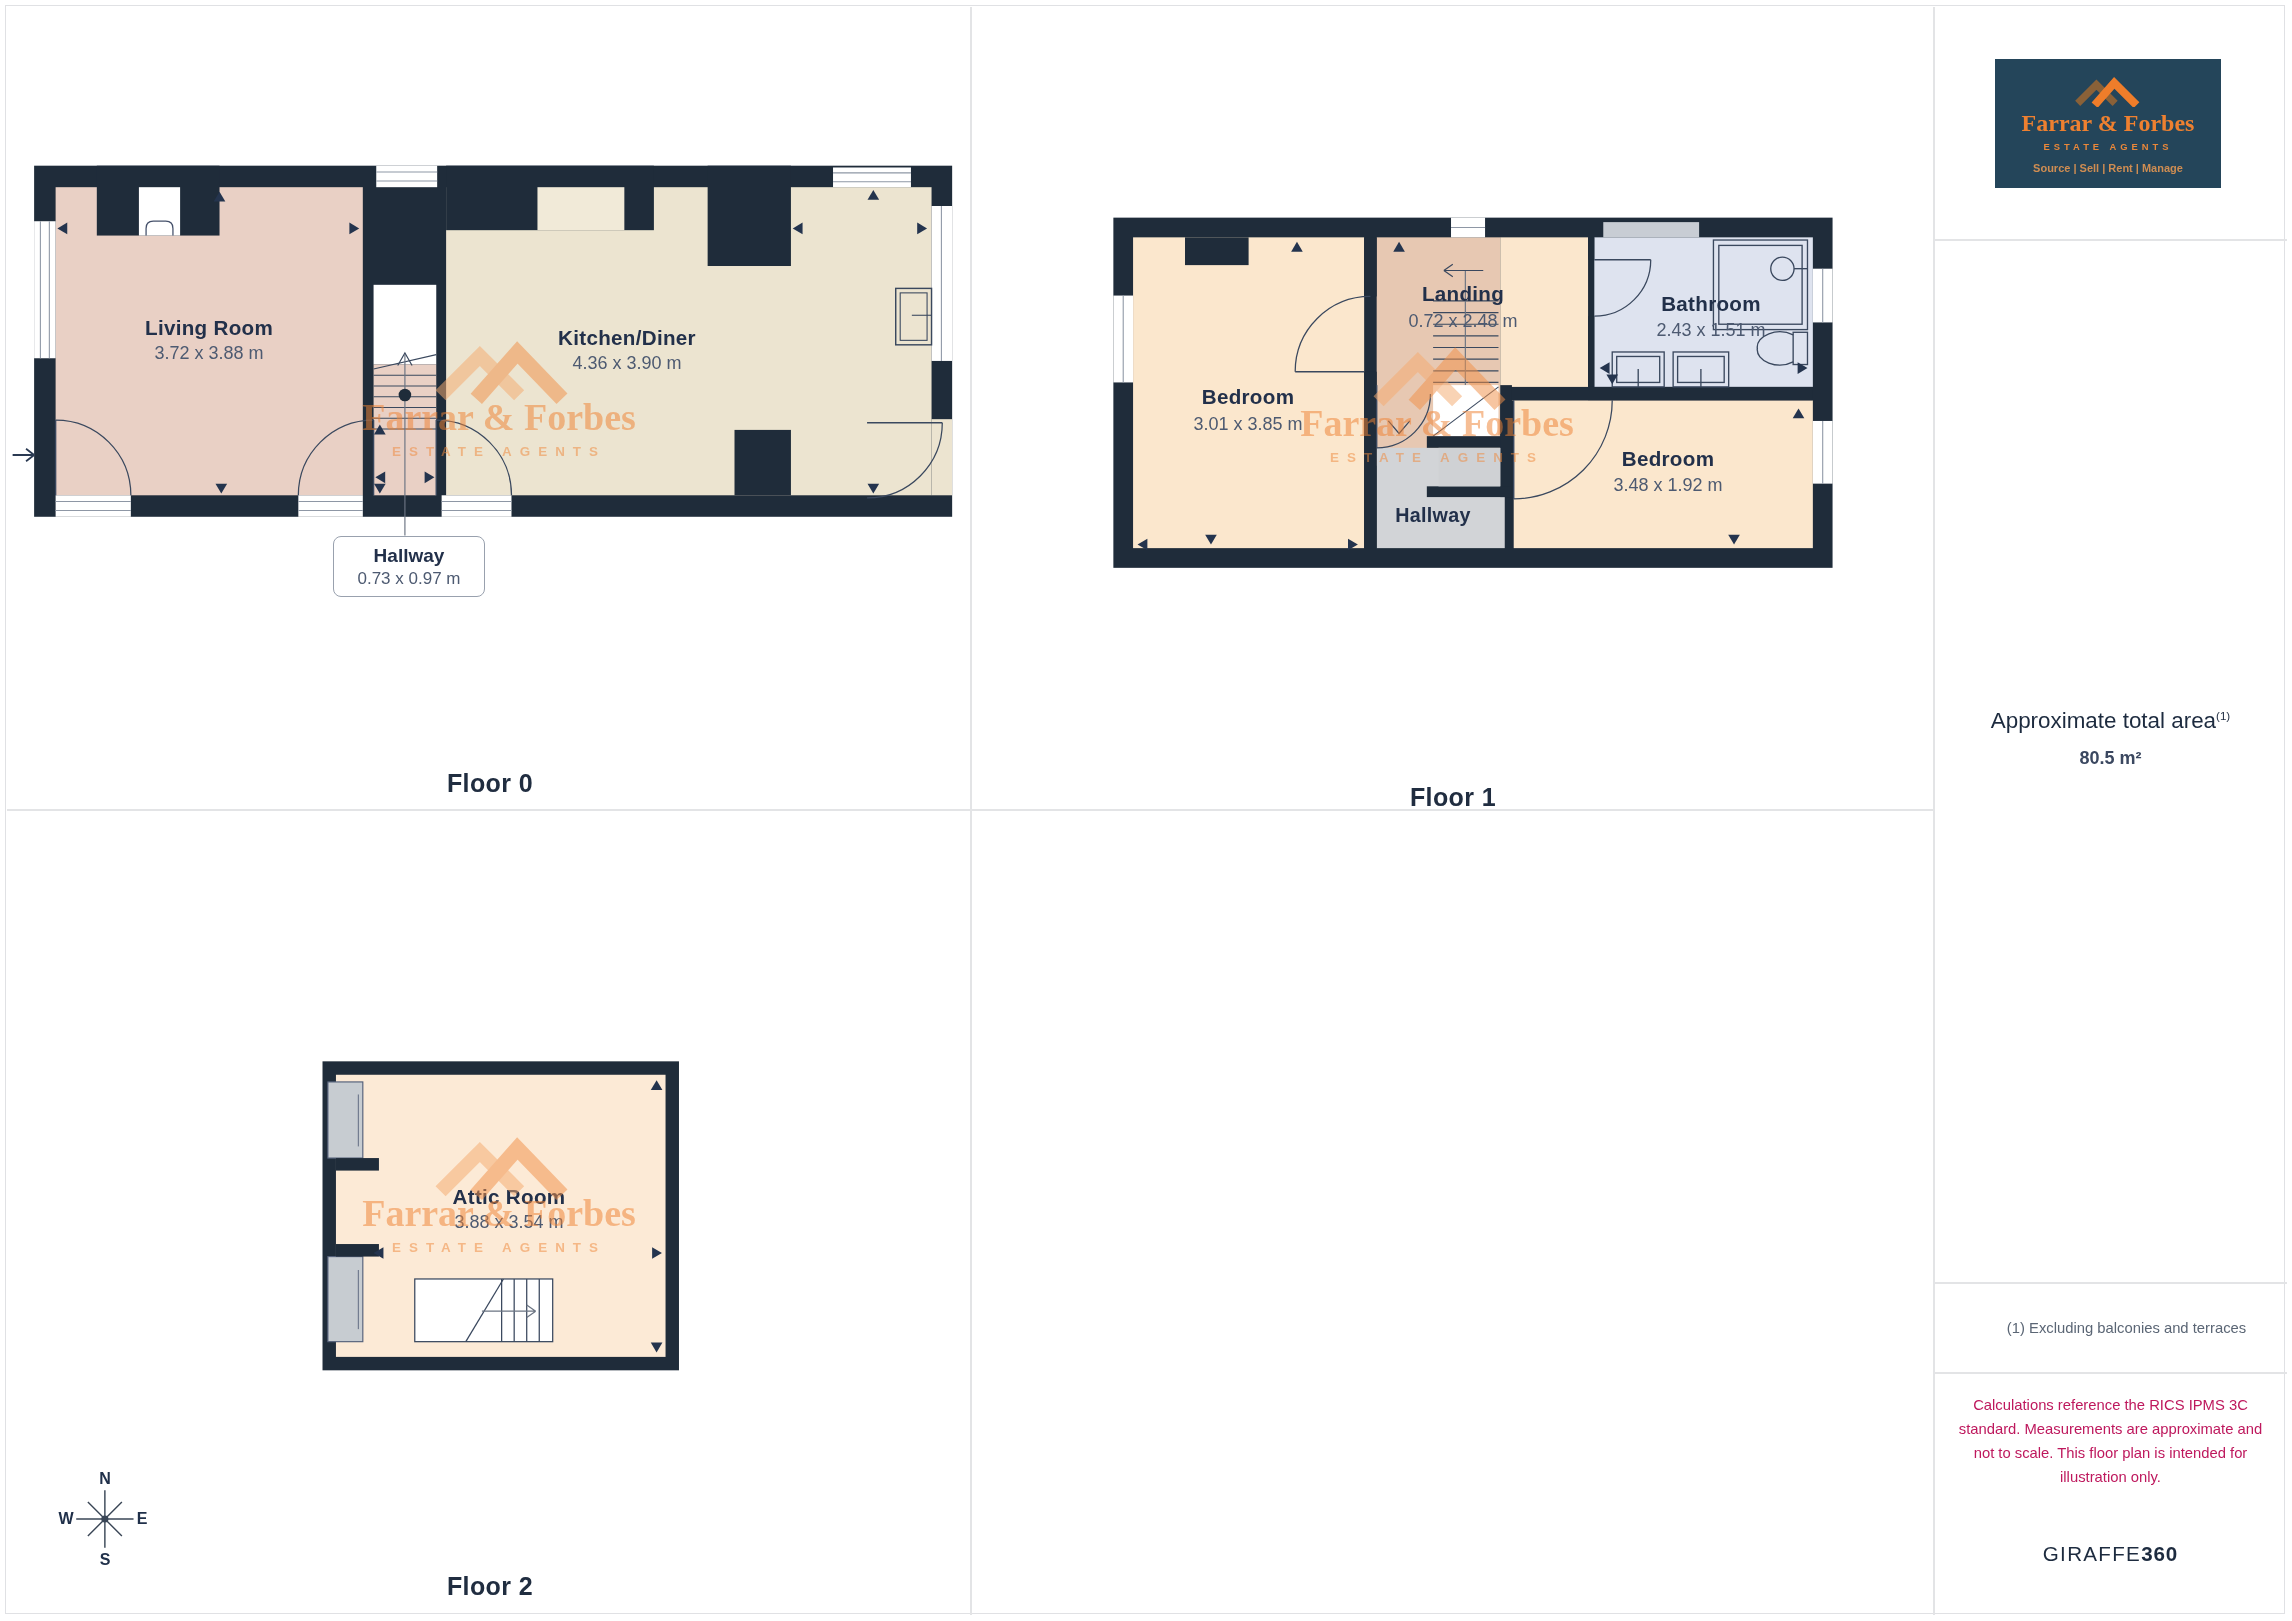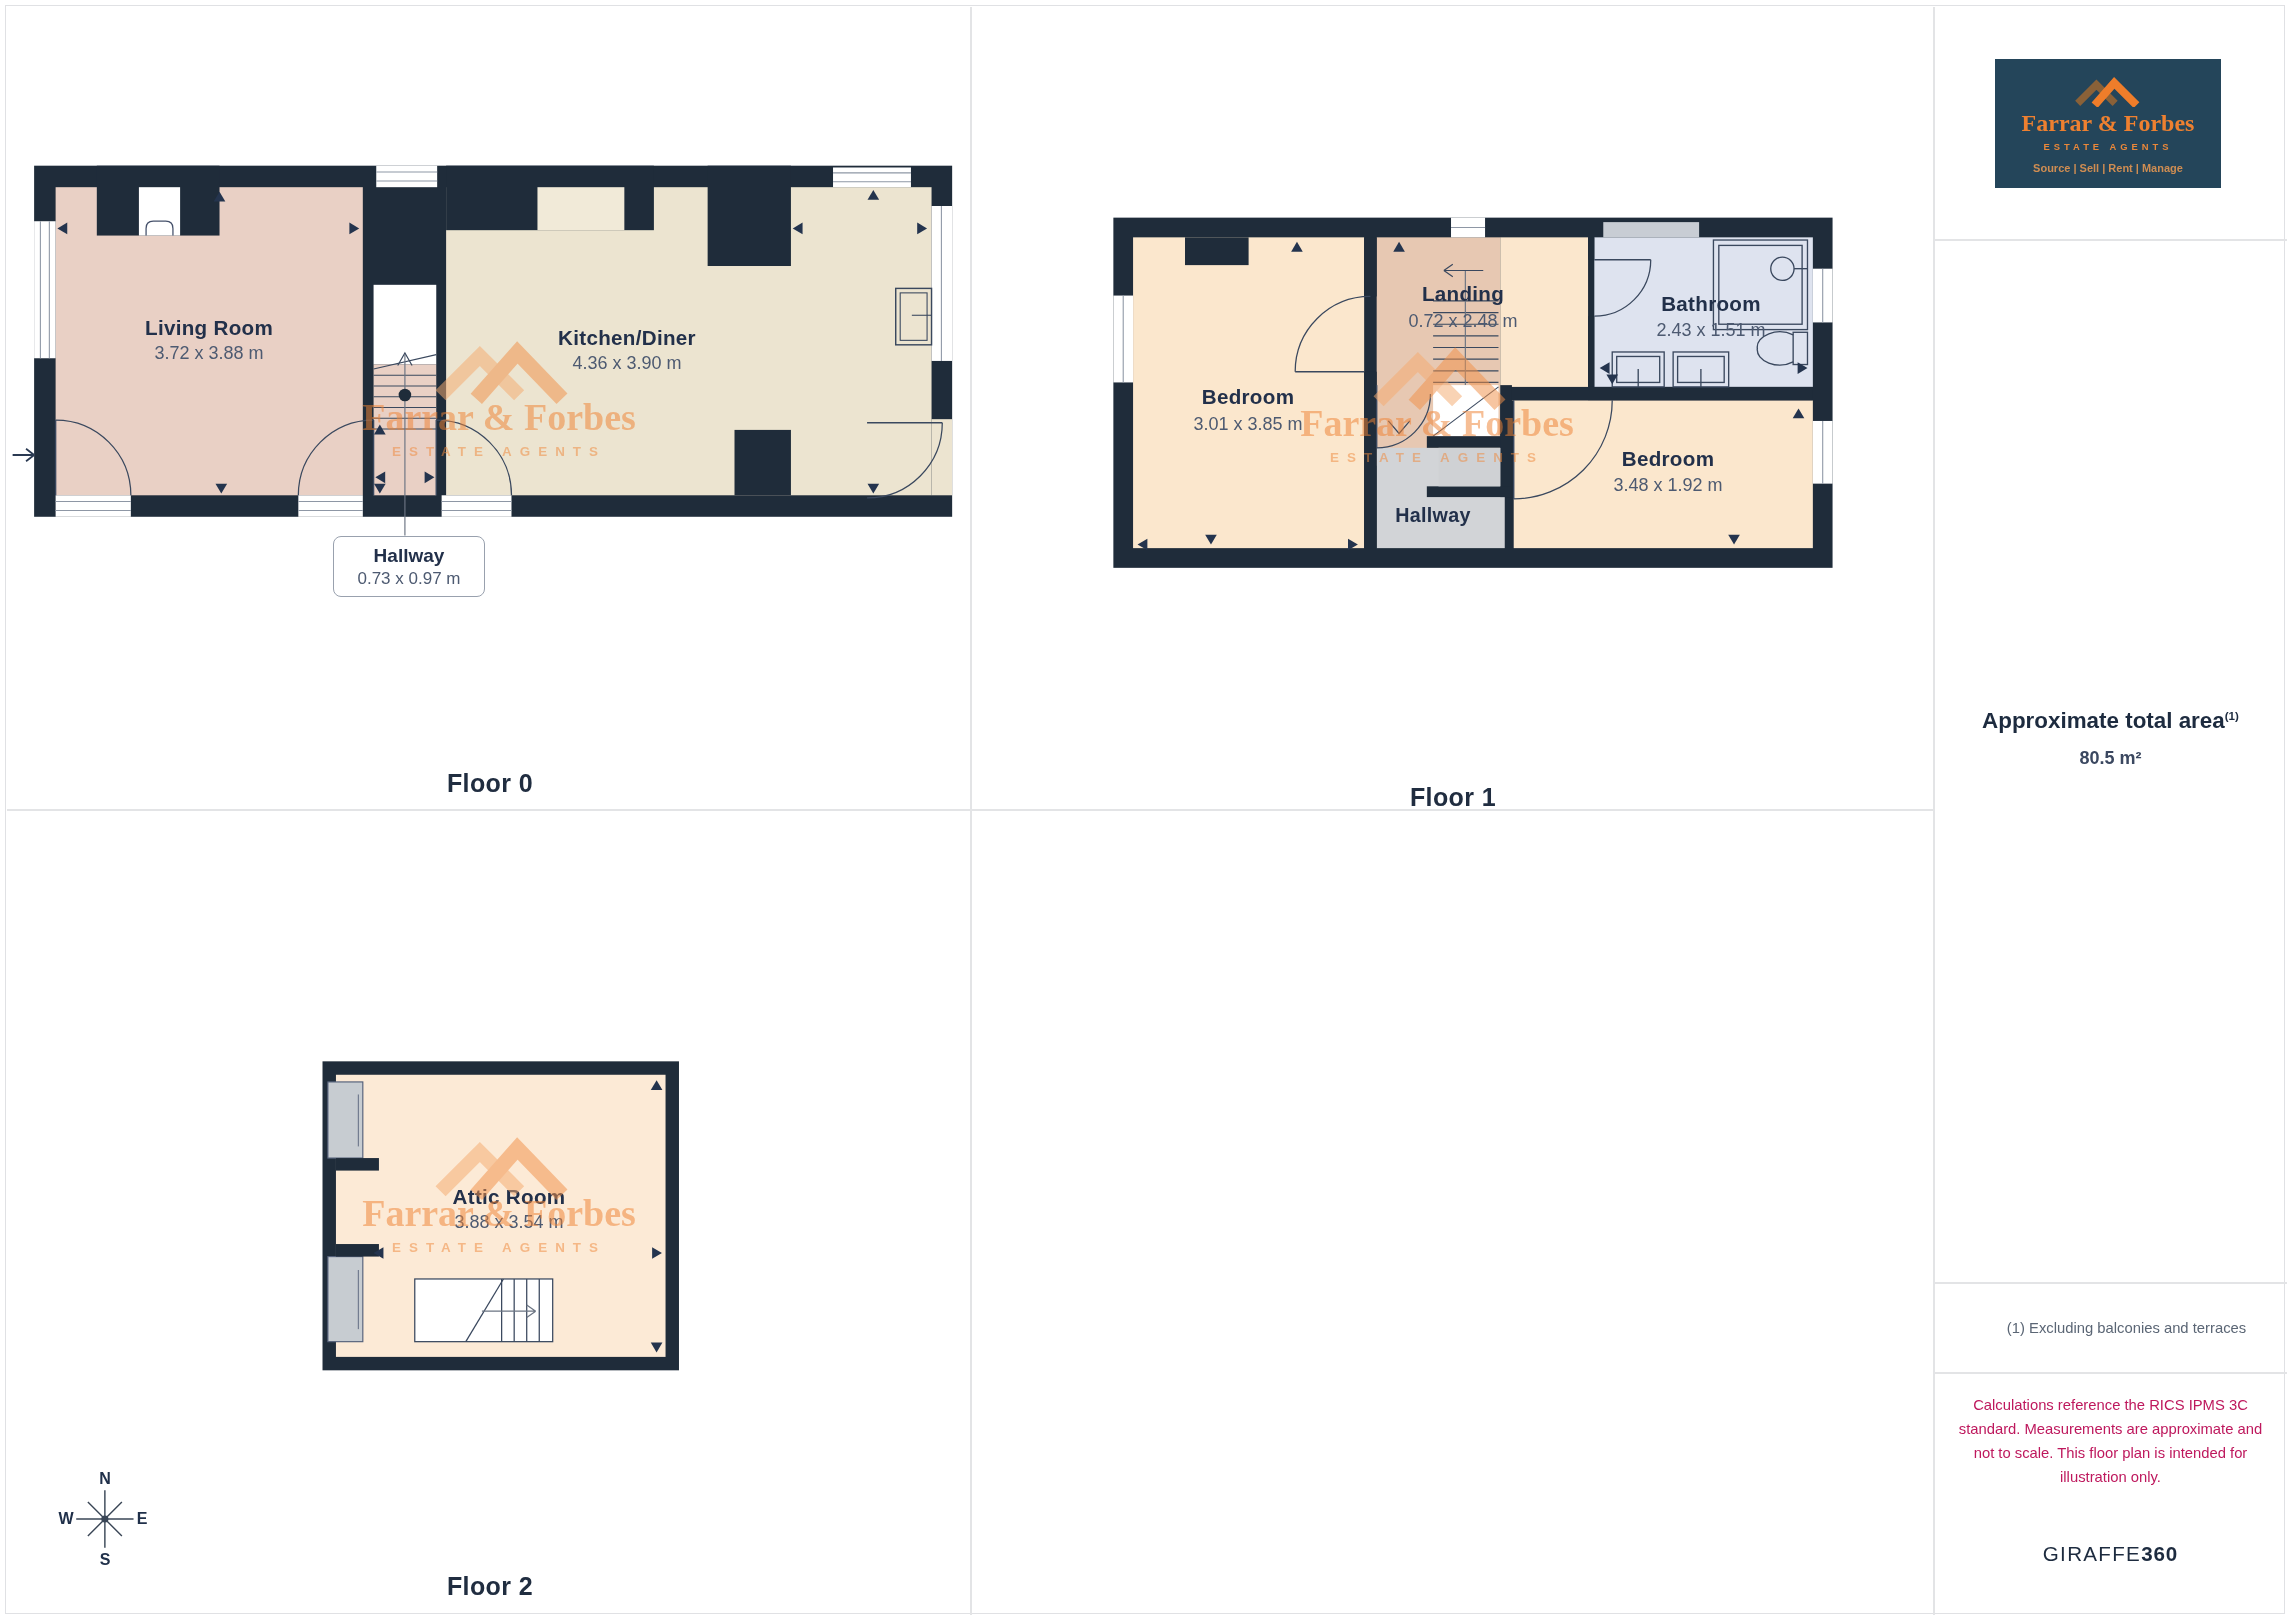--- a/index.html
+++ b/index.html
@@ -26,21 +26,21 @@
   .wm .wm-sub{font-size:13.4px;letter-spacing:8px;color:#ef8a3e;font-weight:700;margin-top:5.4px;}
   
   .compass-letter{position:absolute;transform:translate(-50%,-50%);font-size:16px;font-weight:700;color:#20304a;}
   
   .logo-box{position:absolute;left:1995px;top:59px;width:226px;height:129px;background:#24455a;
             display:flex;flex-direction:column;align-items:center;justify-content:center;}
   .logo-name{font-family:"Liberation Serif",serif;font-weight:700;font-size:24px;color:#ee8030;line-height:1;margin-top:3.6px;}
   .logo-sub{font-size:9.4px;letter-spacing:4px;color:#e8873a;margin-top:6.3px;font-weight:700;}
   .logo-tag{font-family:Liberation Sans, sans-serif;font-size:11px;color:#cf8d52;margin-top:10px;font-weight:700;}
   .area-block{position:absolute;left:1934px;top:708px;width:353px;text-align:center;}
-  .area-heading{font-size:22.4px;font-weight:700;color:#1d2b3f;}
+  .area-heading{font-size:22.4px;font-weight:400;color:#1d2b3f;}
   .area-heading sup{font-size:11.6px;}
   .area-value{font-size:18px;color:#3b4860;margin-top:14.3px;font-weight:bold;}
   .footnote-block{position:absolute;left:1934px;top:1283px;width:353px;height:89px;display:flex;
                   align-items:center;justify-content:center;padding-left:16px;}
   .footnote-block div{font-size:14.8px;color:#5b6675;}
   .disclaimer{position:absolute;left:1954px;top:1394px;width:313px;text-align:center;
               font-size:14.8px;line-height:1.62;color:#be185d;}
   .giraffe{position:absolute;left:1934px;top:1542px;width:353px;text-align:center;font-size:20.6px;color:#1d2b3f;}
   .giraffe .g1{font-weight:400;letter-spacing:1.3px;}
   .giraffe .g2{font-weight:700;letter-spacing:0.9px;}

